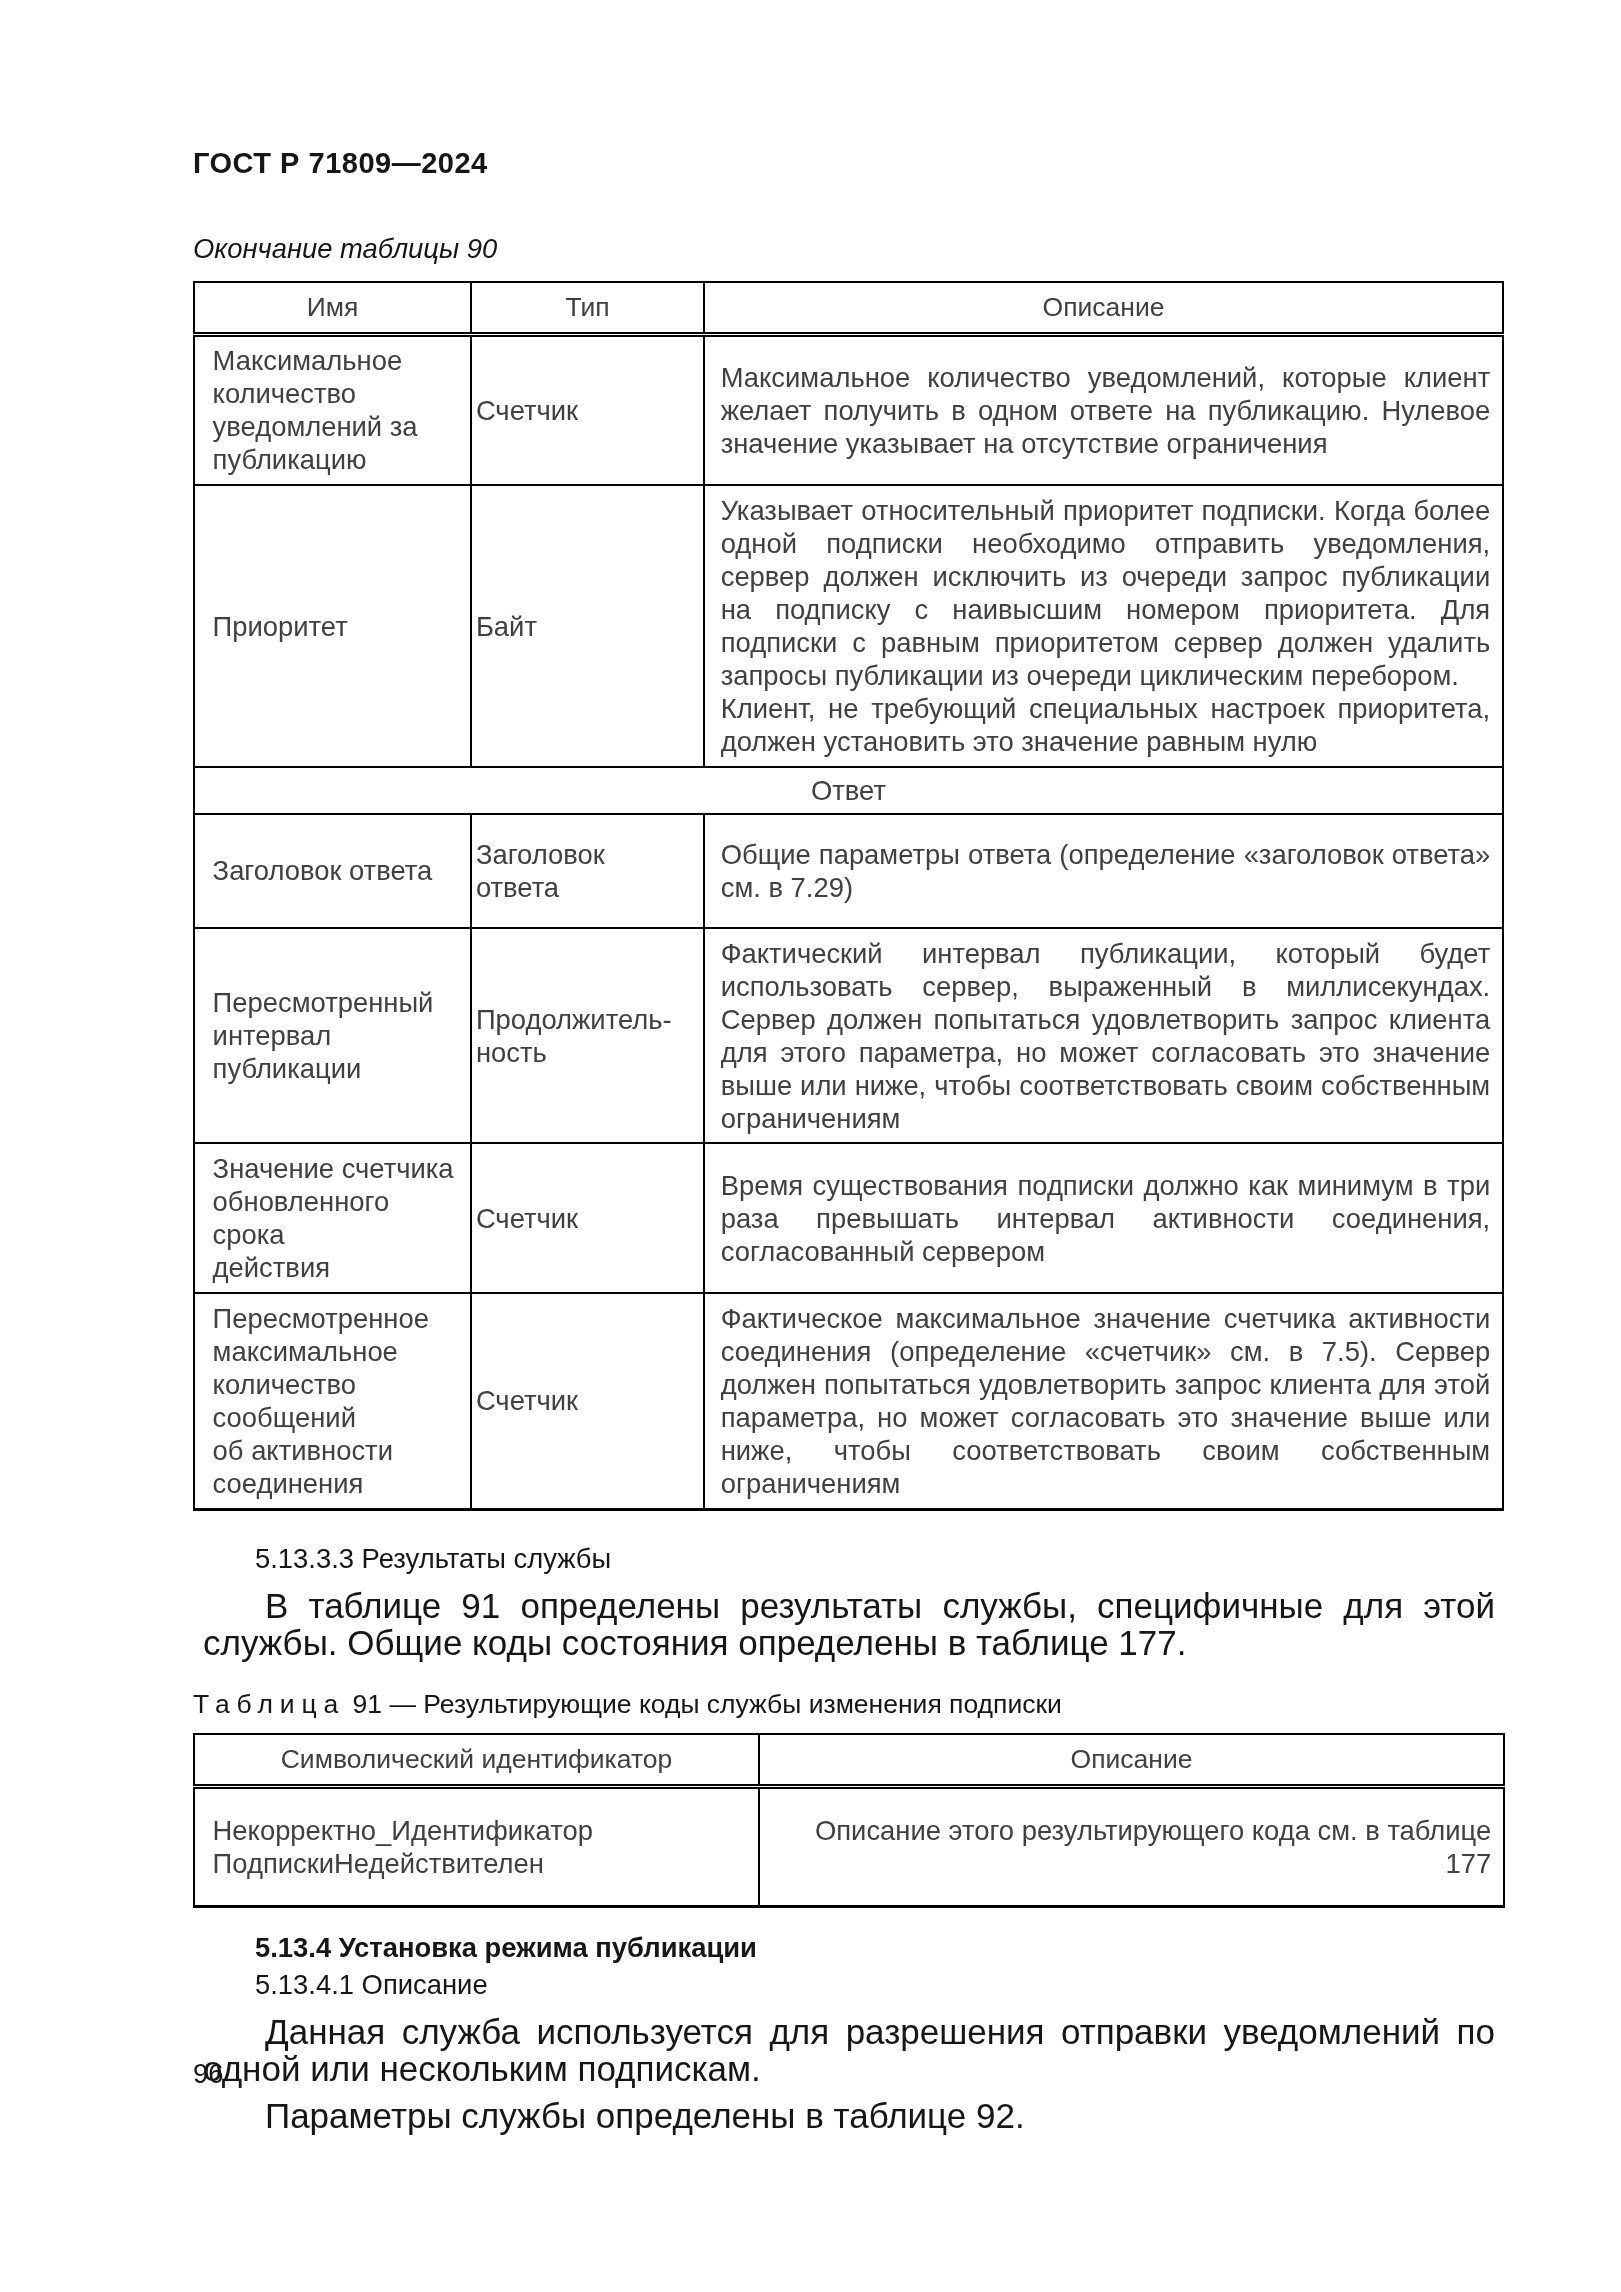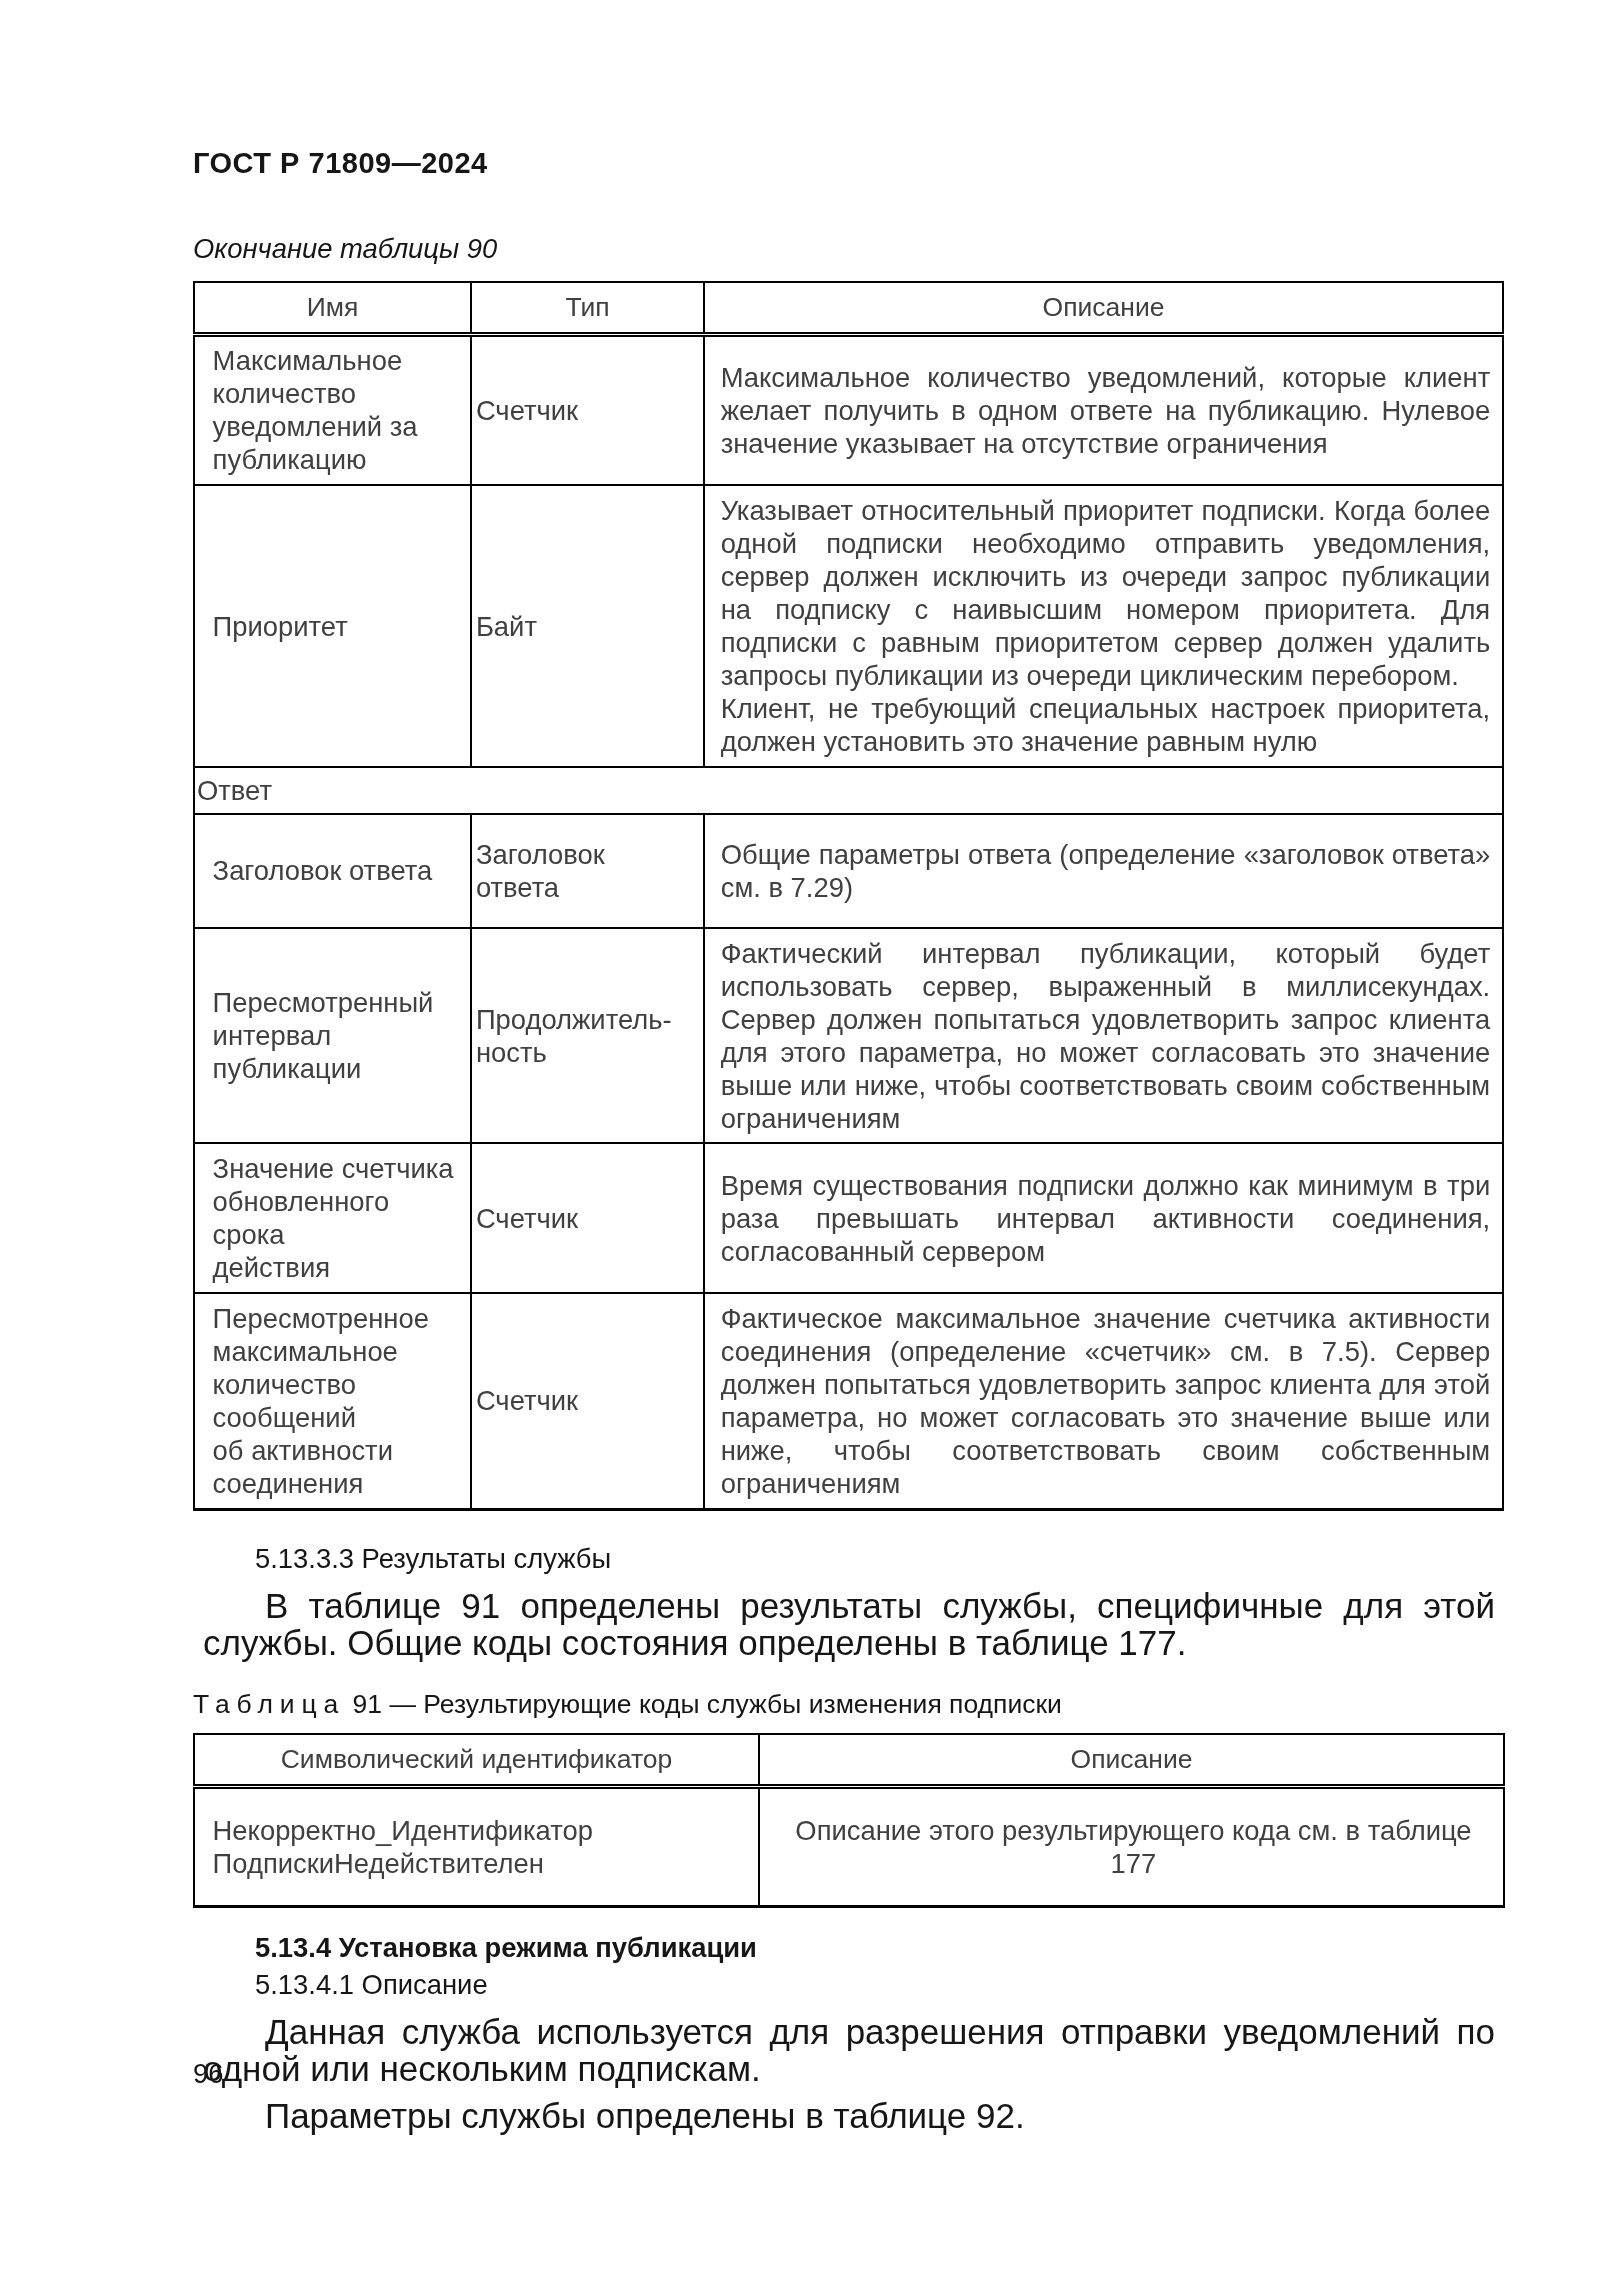--- a/index.html
+++ b/index.html
@@ -47,34 +47,35 @@
   }
   table.gost td {
     border: 2px solid #000;
     vertical-align: middle;
     box-sizing: border-box;
   }
   .c-name  { padding: 7.8px 7.8px 7.8px 17.6px; white-space: pre-line; text-align: left; }
   .c-type  { padding: 5.9px 3.9px; white-space: pre-line; }
   .c-desc  { padding: 7.8px 11.8px 7.8px 15.7px; text-align: justify; }
   .section-row td {
+    text-align: center;
     height: 47px;
     border-top: 2.9px solid #000;
     border-bottom: 2.9px solid #000;
     padding: 2px;
   }
   #table90 tbody tr.r1 { height: 147px; }
   #table90 tbody tr.r2 { height: 249px; }
   #table90 tbody tr.r3 { height: 114px; }
   #table90 tbody tr.r4 { height: 165px; }
   #table90 tbody tr.r5 { height: 120px; }
   #table90 tbody tr.r6 { height: 186px; }
   #table91 tbody tr.r1 { height: 120px; }
   .c-id   { padding: 7.8px 7.8px 7.8px 17.6px; white-space: pre-line; text-align: left; }
-  .c-d91  { padding: 7.8px 11.8px 7.8px 15.7px; text-align: center; margin-left: 15px; }
+  .c-d91  { padding: 7.8px 11.8px 7.8px 15.7px; text-align: right; margin-left: 15px; }
 
   .h-num {
     margin: 29px 0 0 0;
     font-size: 27.4px;
     line-height: 37px;
     text-indent: 62px;
   }
   .h-plain { margin-top: 0; }
   .h-bold { font-weight: bold; margin-top: 21.6px; }
   .para {

